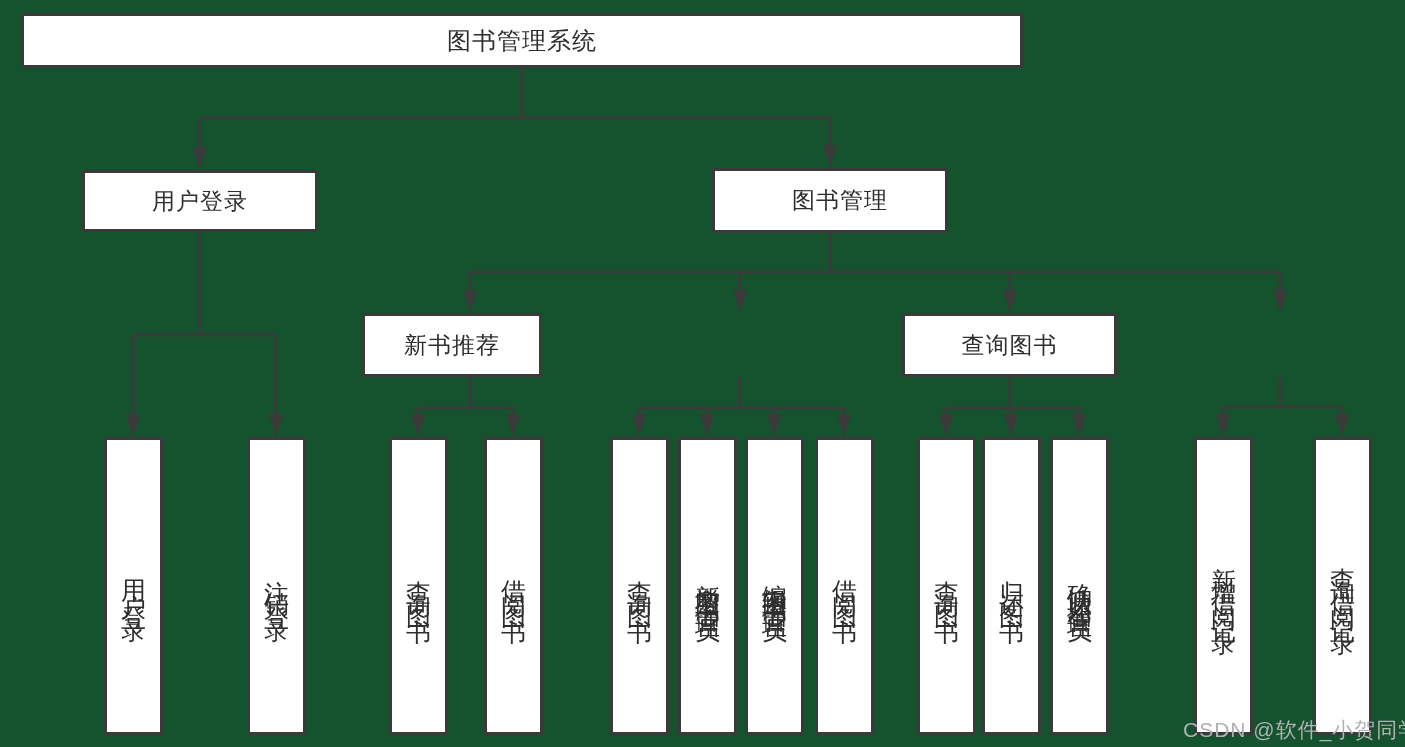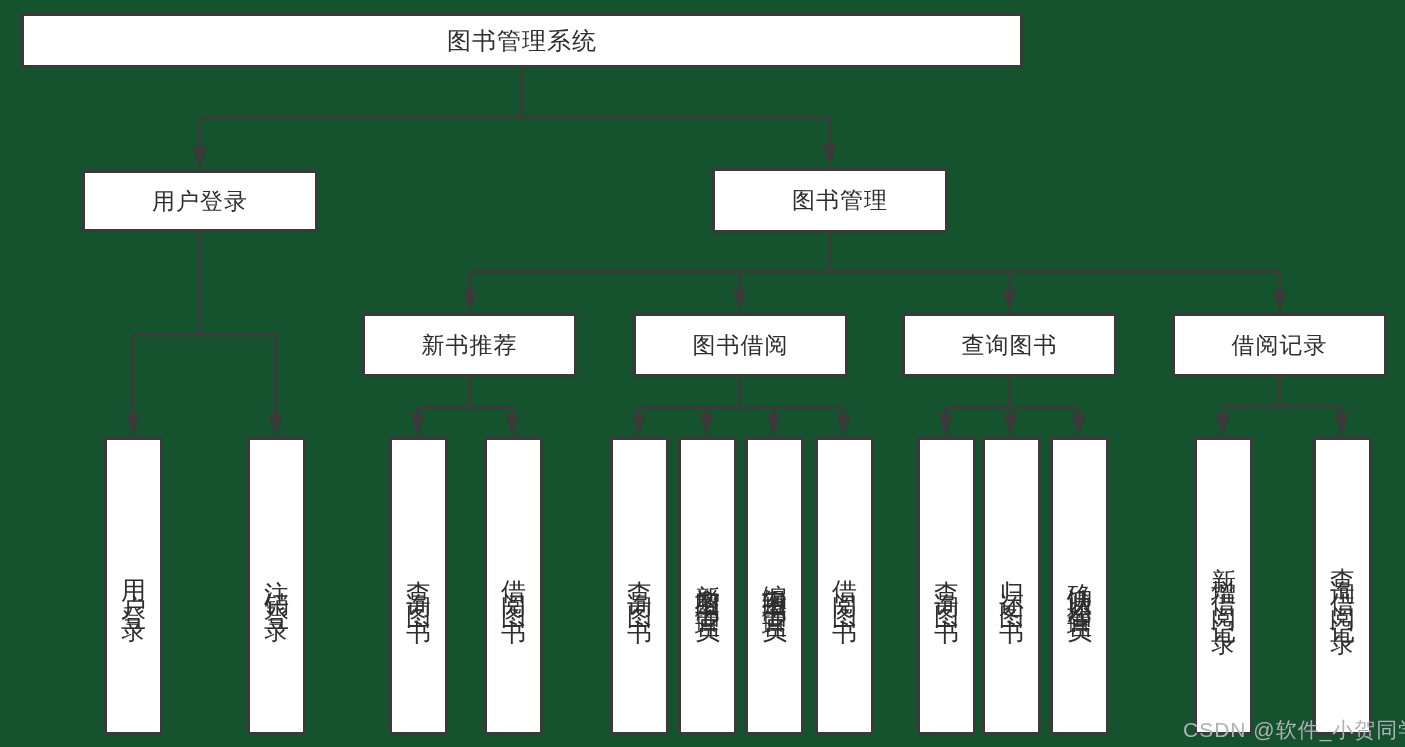--- a/index.html
+++ b/index.html
@@ -70,24 +70,22 @@
       <polygon points="1216,414 1230,414 1223,437"></polygon>
       <polygon points="1335,414 1349,414 1342,437"></polygon>
     </g>
   </svg>
 
   <div class="node root" style="left:21px;top:13px;width:1002px;height:55px;">图书管理系统</div>
 
   <div class="node" style="left:82px;top:170px;width:236px;height:62px;">用户登录</div>
   <div class="node" style="left:712px;top:168px;width:236px;height:65px;padding-left:20px;">图书管理</div>
 
-  <div class="node" style="left:362px;top:313px;width:215px;height:64px;">新书推荐</div>
-  <div class="node" style="left:633px;top:313px;width:215px;height:64px;">图书借阅</div>
+  <div class="node" style="left:362px;top:313px;width:180px;height:64px;">新书推荐</div>
   <div class="node" style="left:902px;top:313px;width:215px;height:64px;">查询图书</div>
-  <div class="node" style="left:1172px;top:313px;width:215px;height:64px;">借阅记录</div>
 
   <div class="leaf" style="left:104px;">
     <span>用户登录</span>
   </div>
   <div class="leaf" style="left:247px;">
     <span>注销登录</span>
   </div>
   <div class="leaf" style="left:389px;">
     <span>查询图书</span>
   </div>

